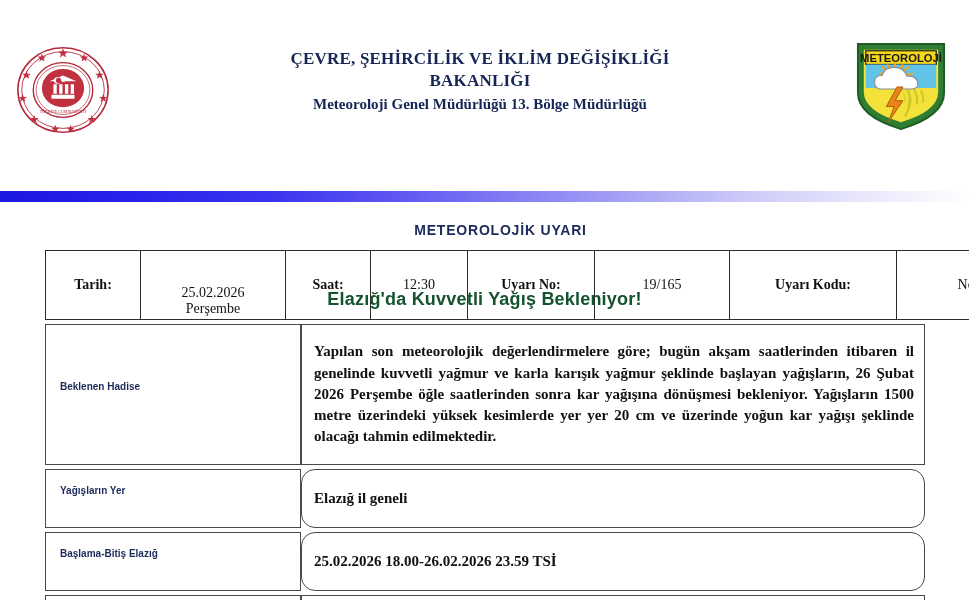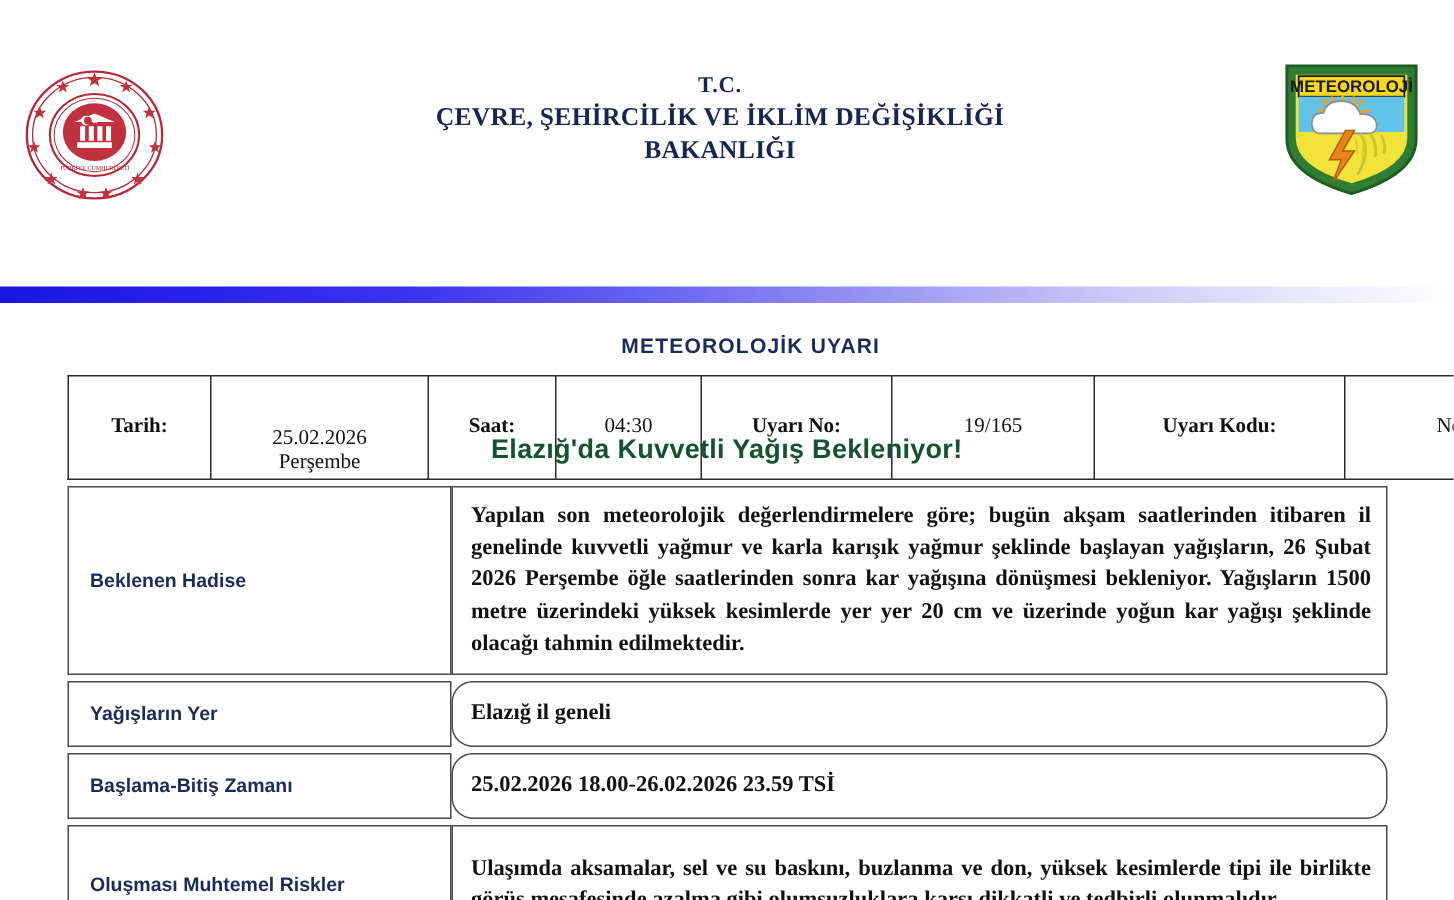--- a/index.html
+++ b/index.html
@@ -165,22 +165,22 @@
   .detail-table td {
     border: 1px solid #4a4a4a;
     font-family: "Liberation Serif", serif;
     vertical-align: middle;
   }
   .detail-table td.dt-label {
     width: 240px;
     color: #1c2a5a;
     font-family: "Liberation Sans", sans-serif;
     font-weight: bold;
-    font-size: 13px;
-    padding: 8px 0 8px 14px;
+    font-size: 10px;
+    padding: 8px 0 23px 14px;
     line-height: 1.45;
   }
   .detail-table td.dt-value {
     color: #111111;
     font-weight: bold;
     font-size: 15px;
     padding: 7px 10px 7px 12px;
     text-align: justify;
     text-align-last: left;
     line-height: 1.42;
@@ -219,23 +219,23 @@
     <ellipse cx="50" cy="48" rx="22" ry="20" fill="#c0303f"></ellipse>
     <path d="M38 55 h24 v4 h-24 z M40 44 h3.5 v10 h-3.5 z M46 44 h3.5 v10 h-3.5 z M52 44 h3.5 v10 h-3.5 z M58 44 h3.5 v10 h-3.5 z" fill="#ffffff"></path>
     <path d="M36 41 L50 35 L64 41 z" fill="#ffffff"></path>
     <circle cx="44" cy="40" r="3.4" fill="#ffffff"></circle>
     <circle cx="45.4" cy="40" r="2.7" fill="#c0303f"></circle>
     <polygon points="50.4,37.6 51.1,39.2 52.8,39.3 51.5,40.4 51.9,42.1 50.4,41.1 48.9,42.1 49.3,40.4 48,39.3 49.7,39.2" fill="#ffffff"></polygon>
     <text x="50" y="74" font-family="Liberation Serif, serif" font-size="4.2" fill="#b5293a" text-anchor="middle">TÜRKİYE CUMHURİYETİ</text>
   </svg>
 
   <div class="header-titles">
-    <div class="line-tc">T.C.</div>
     <div class="line-main">ÇEVRE, ŞEHİRCİLİK VE İKLİM DEĞİŞİKLİĞİ</div>
     <div class="line-bakanligi">BAKANLIĞI</div>
+    <div class="line-sub">Meteoroloji Genel Müdürlüğü 13. Bölge Müdürlüğü</div>
   </div>
 
   <svg class="met-logo" viewBox="0 0 100 94">
     <path d="M6 4 H94 V54 Q94 78 50 91 Q6 78 6 54 Z" fill="#2f7d32" stroke="#1d5c22" stroke-width="2"></path>
     <path d="M12 10 H88 V53 Q88 73 50 84 Q12 73 12 53 Z" fill="#f2e23a"></path>
     <rect x="14" y="11" width="72" height="14" fill="#f4d81e" stroke="#1b1b1b" stroke-width="1.2"></rect>
     <text x="50" y="22" font-family="Liberation Sans, sans-serif" font-weight="bold" font-size="11.5" fill="#1b1b1b" text-anchor="middle">METEOROLOJİ</text>
     <rect x="14" y="25" width="72" height="24" fill="#62c3e8"></rect>
     <g stroke="#f5a416" stroke-width="2.1">
       <line x1="44" y1="40" x2="30" y2="27"></line>
@@ -267,21 +267,21 @@
   <tbody>
       <tr>
     <td class="lbl c-tarih-l">Tarih:</td>
     <td class="val c-tarih-v">
       <div class="two-line">
         <div>25.02.2026</div>
         <div>Perşembe</div>
       </div>
     </td>
     <td class="lbl c-saat-l">Saat:</td>
-    <td class="val c-saat-v">04:30</td>
+    <td class="val c-saat-v">12:30</td>
     <td class="lbl c-uyno-l">Uyarı No:</td>
     <td class="val c-uyno-v">19/165</td>
     <td class="lbl c-kod-l">Uyarı Kodu:</td>
     <td class="val c-kod-v">Normal</td>
   </tr>
 </tbody>
   </table>
 
 <div class="red-headline">Elazığ'da Kuvvetli Yağış Bekleniyor!</div>
 
@@ -289,21 +289,21 @@
   <tbody>
       <tr class="row-tall">
     <td class="dt-label">Beklenen Hadise</td>
     <td class="dt-value">Yapılan son meteorolojik değerlendirmelere göre; bugün akşam saatlerinden itibaren il genelinde kuvvetli yağmur ve karla karışık yağmur şeklinde başlayan yağışların, 26 Şubat 2026 Perşembe öğle saatlerinden sonra kar yağışına dönüşmesi bekleniyor. Yağışların 1500 metre üzerindeki yüksek kesimlerde yer yer 20 cm ve üzerinde yoğun kar yağışı şeklinde olacağı tahmin edilmektedir.</td>
   </tr>
   <tr class="row-norm">
     <td class="dt-label">Yağışların Yer</td>
     <td class="dt-value single">Elazığ  il geneli</td>
   </tr>
   <tr class="row-norm">
-    <td class="dt-label">Başlama-Bitiş Zamanı</td>
+    <td class="dt-label">Başlama-Bitiş Elazığ</td>
     <td class="dt-value single">25.02.2026 18.00-26.02.2026 23.59 TSİ</td>
   </tr>
   <tr class="row-risk">
     <td class="dt-label">Oluşması Muhtemel Riskler</td>
     <td class="dt-value">Ulaşımda aksamalar, sel ve su baskını, buzlanma ve don, yüksek kesimlerde tipi ile birlikte görüş mesafesinde azalma gibi olumsuzluklara karşı dikkatli ve tedbirli olunmalıdır.</td>
   </tr>
 
 </tbody>
   </table>
 

